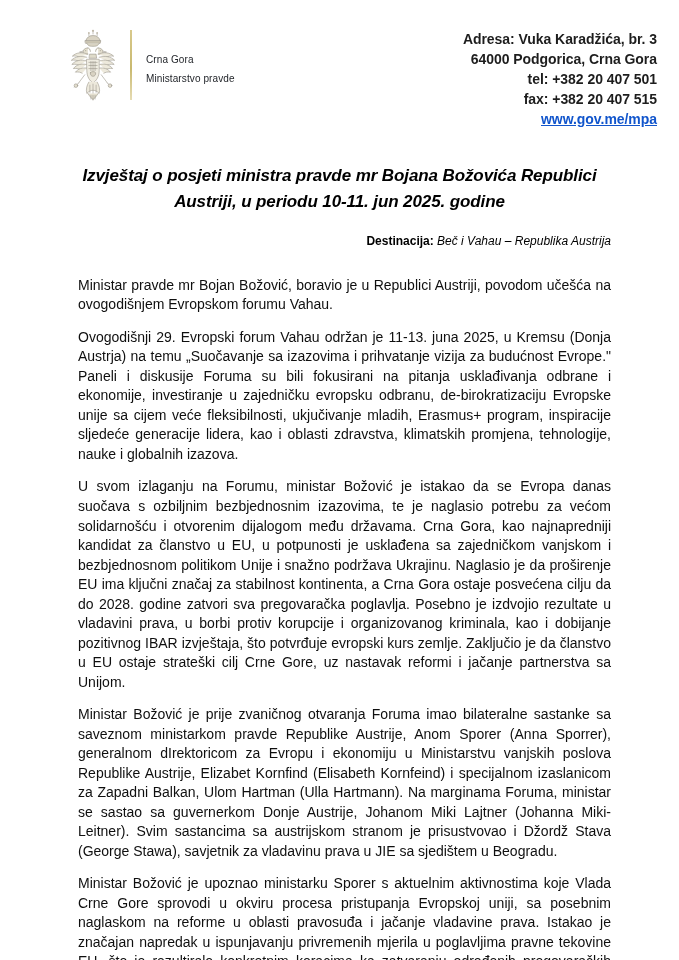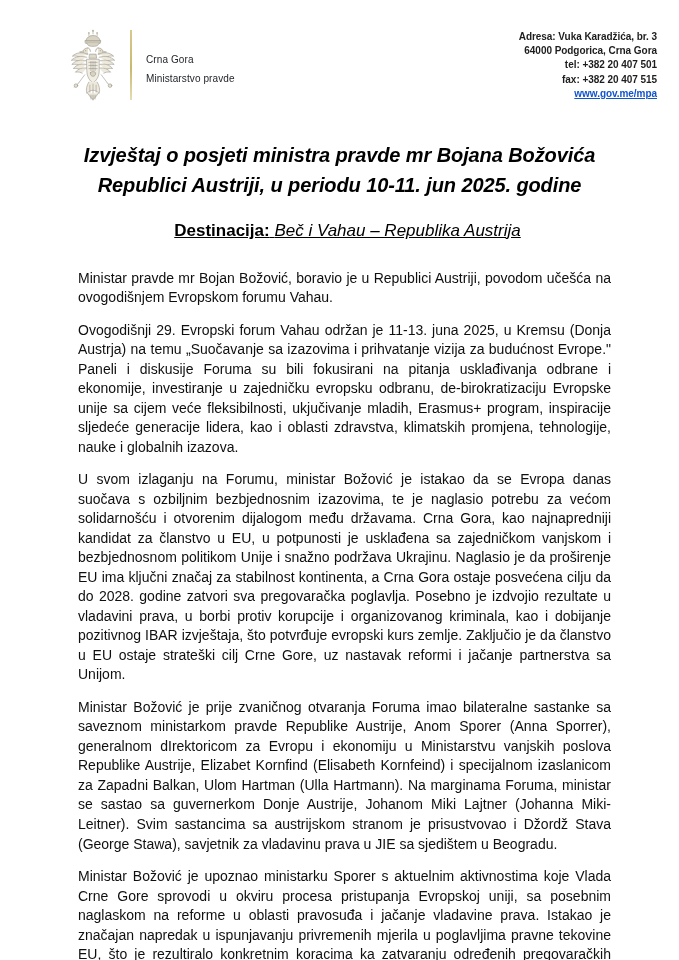--- a/index.html
+++ b/index.html
@@ -68,21 +68,21 @@
     font-size: 10px;
     line-height: 1.95;
     color: #23262b;
     letter-spacing: 0.1px;
     white-space: nowrap;
   }
 
   .contact {
     text-align: right;
     font-family: "Liberation Sans", sans-serif;
-    font-size: 10px;
+    font-size: 14px;
     line-height: 1.42;
     color: #1d1d1d;
     font-weight: 600;
     padding-top: 4px;
     letter-spacing: -0.05px;
   }
   .contact div { white-space: nowrap; }
 
   .contact .weblink {
     color: #1155cc;
@@ -93,34 +93,33 @@
 
   
   .title-block {
     margin: 34px 72px 0 72px;
     text-align: center;
   }
   .doc-title {
     font-family: "Liberation Sans", sans-serif;
     font-style: italic;
     font-weight: bold;
-    font-size: 20px;
+    font-size: 17px;
     line-height: 1.52;
     color: #000000;
     margin: 0;
     letter-spacing: -0.1px;
   }
 
   .destination {
     margin: 18px 0 0 6px;
-    text-align: center;
-    font-size: 17px;
+    text-align: right;
+    font-size: 12px;
     line-height: 1.4;
     color: #000;
-    text-decoration: underline;
   }
   .destination .dest-label {
     font-weight: bold;
     font-style: normal;
   }
   .destination .dest-value {
     font-style: italic;
     font-weight: normal;
   }
 

